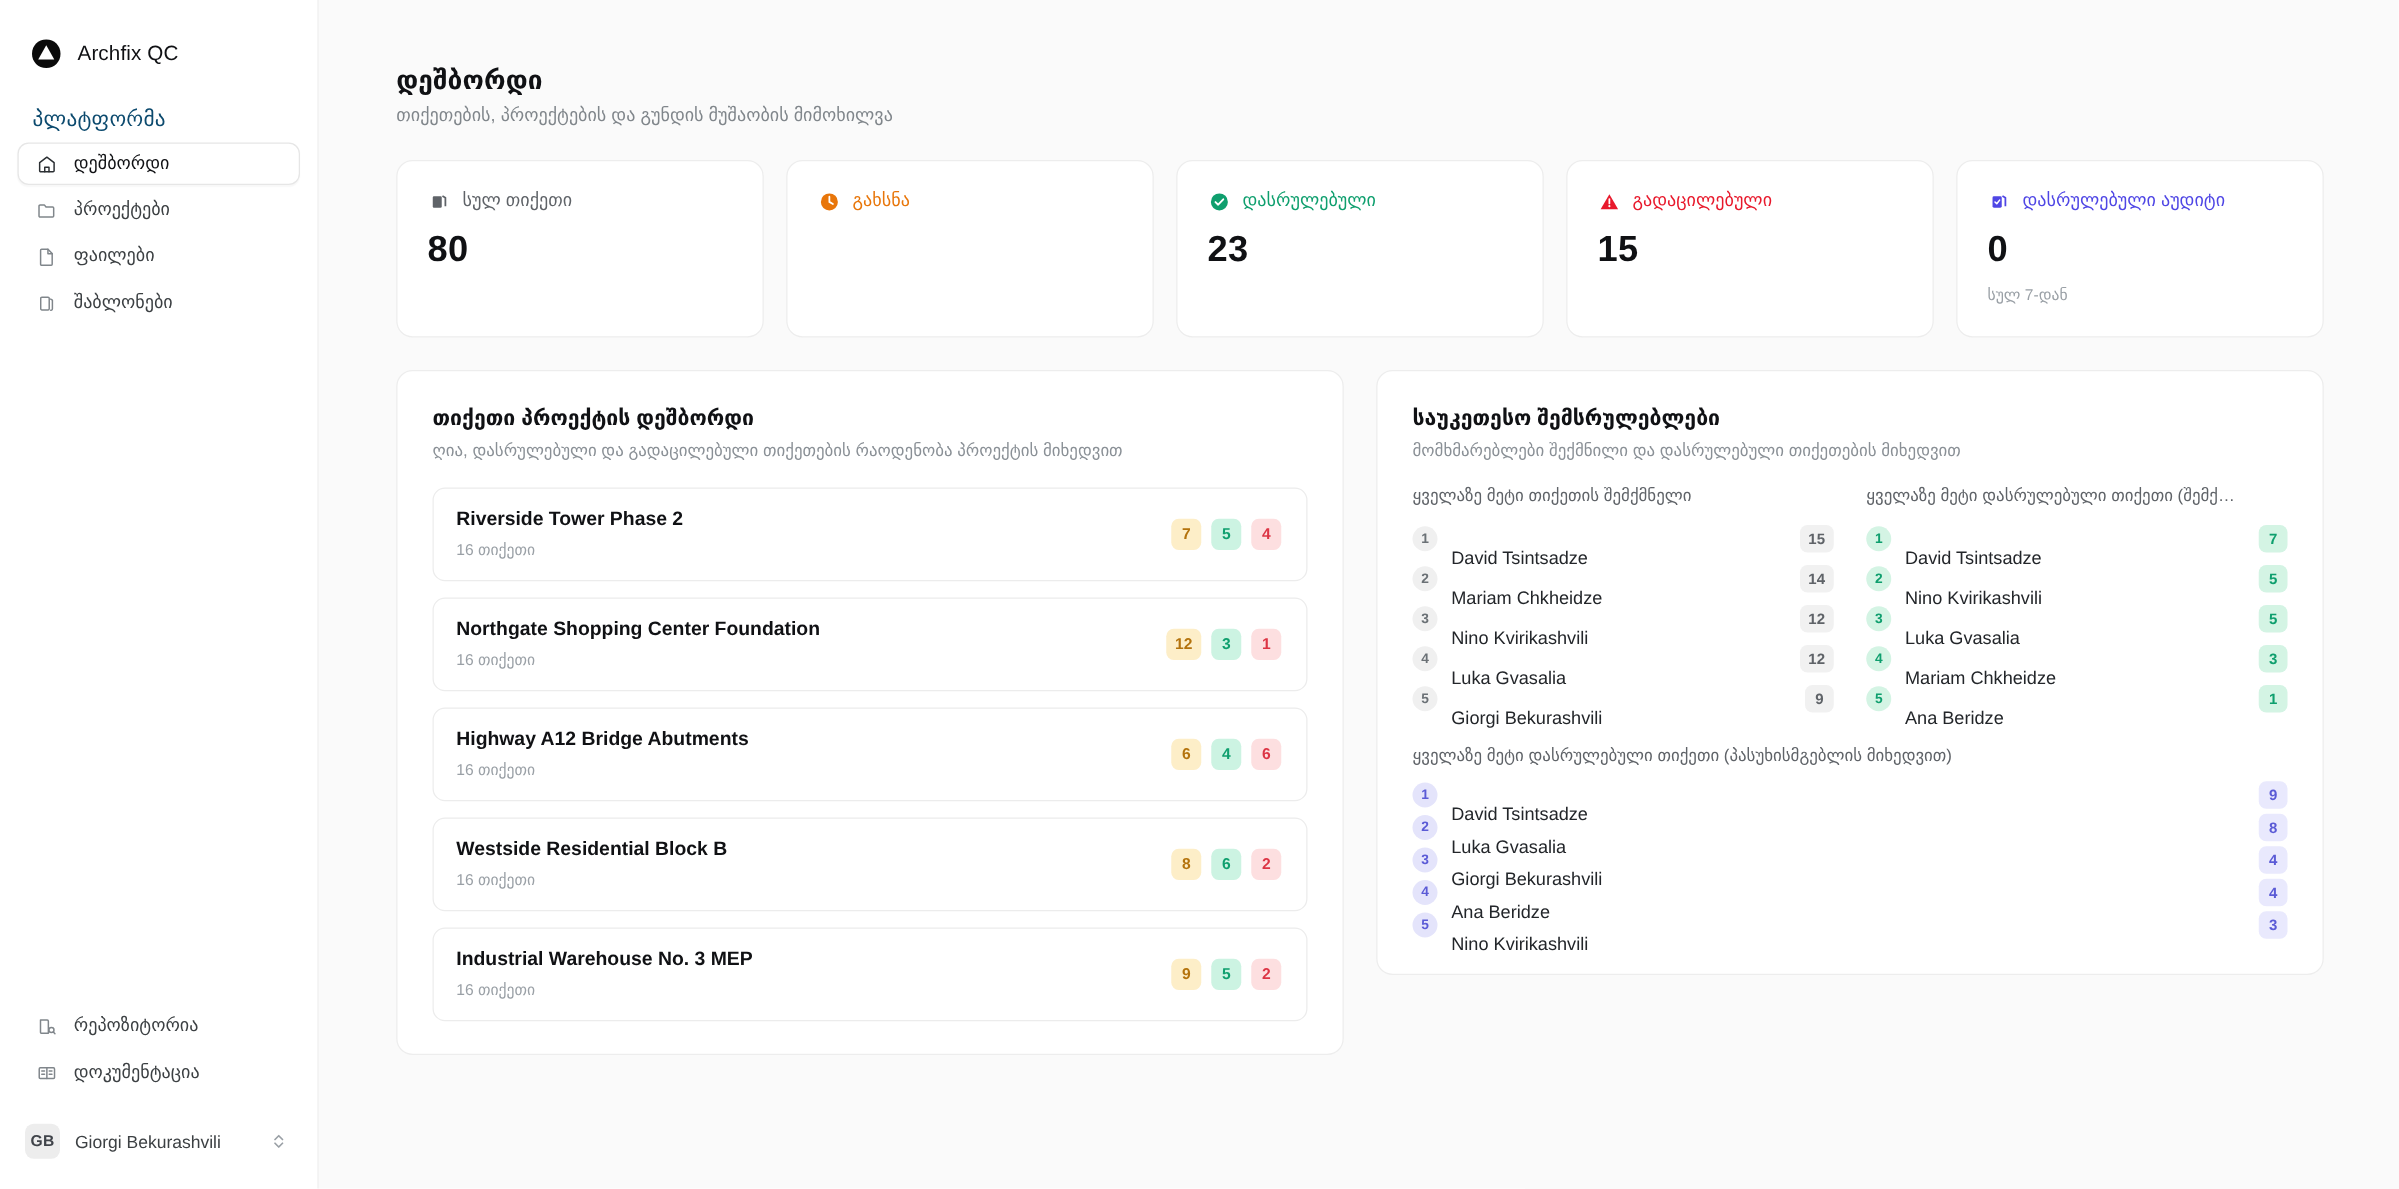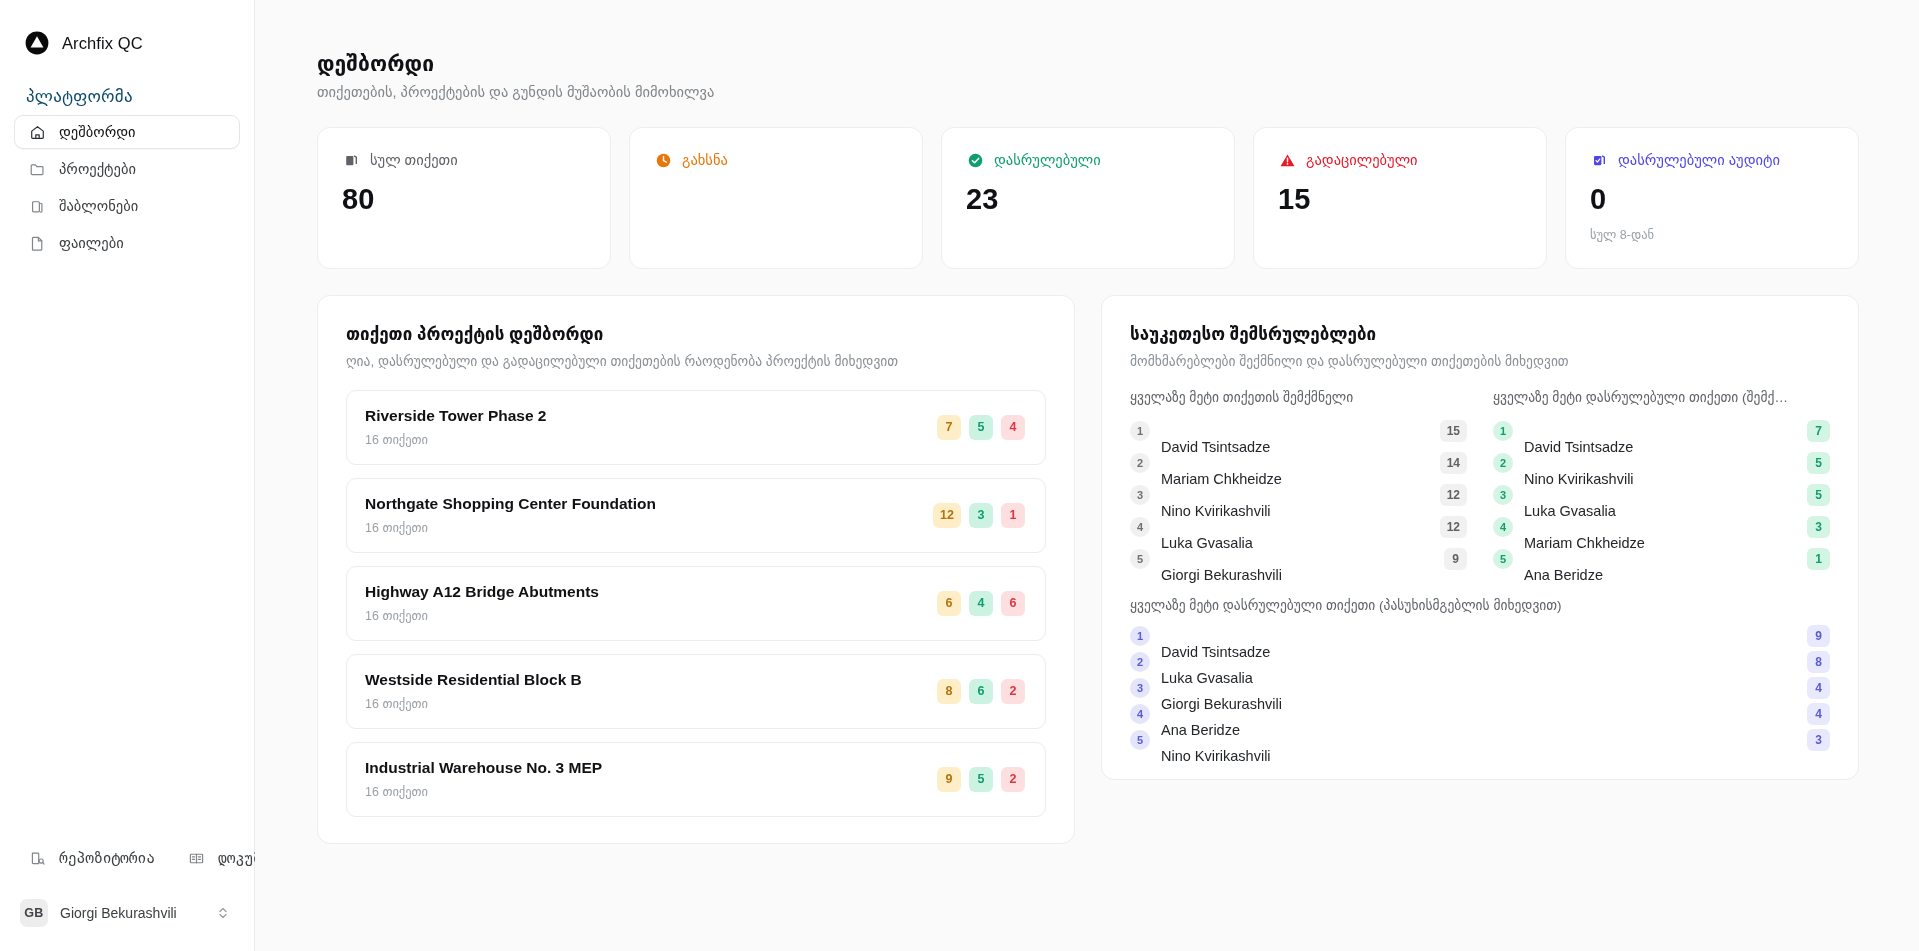--- a/index.html
+++ b/index.html
@@ -30,21 +30,21 @@
   .nav-item {
     display: flex; align-items: center; gap: 13px;
     height: 34px; padding: 0 14px;
     border-radius: 9px; cursor: pointer;
     font-size: 14.5px; color: #3c4043;
     border: 1px solid transparent;
   }
   .nav-item .ico { width: 17px; height: 17px; flex: 0 0 17px; display: flex; align-items: center; justify-content: center; }
   .nav-item.active { background: #ffffff; border: 1px solid #e6e6e6; color: #101114; box-shadow: 0 1px 1px rgba(16,17,20,.03); }
   .sidebar-spacer { flex: 1 1 auto; }
-  .nav-bottom { padding: 0 14px 10px 14px; display: flex; flex-direction: row; gap: 3px; font-family: Liberation Mono, monospace; }
+  .nav-bottom { padding: 0 14px 10px 14px; display: flex; flex-direction: column; gap: 3px; }
   .user-row {
     margin: 8px 14px 18px 14px;
     display: flex; align-items: center; gap: 12px;
     padding: 6px 10px 6px 6px; border-radius: 9px; cursor: pointer;
   }
   .avatar {
     width: 28px; height: 28px; flex: 0 0 28px; border-radius: 7px;
     background: #ededed; color: #40444a; font-size: 12.5px; font-weight: 700;
     display: flex; align-items: center; justify-content: center; letter-spacing: .3px;
   }
@@ -163,35 +163,35 @@
           <svg viewBox="0 0 20 20" width="17" height="17" fill="none" stroke="#80868b" stroke-width="1.4" stroke-linecap="round" stroke-linejoin="round">
             <path d="M2.6 5.6 a1 1 0 0 1 1-1 H7.6 l1.6 2 h6.2 a1 1 0 0 1 1 1 V15 a1 1 0 0 1-1 1 H3.6 a1 1 0 0 1-1-1 Z"></path>
           </svg>
         </span>
         <span>პროექტები</span>
       </div>
 
       <div class="nav-item">
         <span class="ico">
           <svg viewBox="0 0 20 20" width="17" height="17" fill="none" stroke="#80868b" stroke-width="1.4" stroke-linecap="round" stroke-linejoin="round">
+            <path d="M5 2.8 h6 l4 4 V17 a.9.9 0 0 1-.9.9 H5 a.9.9 0 0 1-.9-.9 V3.7 A.9.9 0 0 1 5 2.8 Z"></path>
+            <path d="M11 2.9 V7 h4"></path>
+          </svg>
+        </span>
+        <span>ფაილები</span>
+      </div>
+
+      <div class="nav-item">
+        <span class="ico">
+          <svg viewBox="0 0 20 20" width="17" height="17" fill="none" stroke="#80868b" stroke-width="1.4" stroke-linecap="round" stroke-linejoin="round">
             <rect x="4.2" y="4.4" width="8" height="12" rx="1.1"></rect>
             <path d="M13.6 6.2 l1.6 1 v8.4 a1 1 0 0 1-1 1 h-.6"></path>
           </svg>
         </span>
         <span>შაბლონები</span>
-      </div>
-
-      <div class="nav-item">
-        <span class="ico">
-          <svg viewBox="0 0 20 20" width="17" height="17" fill="none" stroke="#80868b" stroke-width="1.4" stroke-linecap="round" stroke-linejoin="round">
-            <path d="M5 2.8 h6 l4 4 V17 a.9.9 0 0 1-.9.9 H5 a.9.9 0 0 1-.9-.9 V3.7 A.9.9 0 0 1 5 2.8 Z"></path>
-            <path d="M11 2.9 V7 h4"></path>
-          </svg>
-        </span>
-        <span>ფაილები</span>
       </div>
     </nav>
 
     <div class="sidebar-spacer"></div>
 
     <div class="nav-bottom">
       <div class="nav-item">
         <span class="ico">
           <svg viewBox="0 0 20 20" width="17" height="17" fill="none" stroke="#80868b" stroke-width="1.4" stroke-linecap="round" stroke-linejoin="round">
             <path d="M4 3.6 h6.4 a1 1 0 0 1 1 1 V16 H5 a1 1 0 0 1-1-1 Z"></path>
@@ -288,21 +288,21 @@
           <span class="kpi-ico">
             <svg viewBox="0 0 18 18" width="17" height="17">
               <rect x="3.2" y="4.3" width="7.8" height="9.6" rx="1.2" fill="#4f46e5"></rect>
               <path d="M5.3 9.1 L6.8 10.6 L9.2 7.5" stroke="#ffffff" stroke-width="1.3" fill="none" stroke-linecap="round" stroke-linejoin="round"></path>
               <path d="M11.6 4.1 l2.5 1.4 v7.3" stroke="#4f46e5" stroke-width="1.5" fill="none" stroke-linejoin="round"></path>
             </svg>
           </span>
           <span class="kpi-label" style="color:#4f46e5">დასრულებული აუდიტი</span>
         </div>
         <div class="kpi-value">0</div>
-        <div class="kpi-foot">სულ 8-დან</div>
+        <div class="kpi-foot">სულ 7-დან</div>
       </div>
 
     </section>
 
     <section class="panels">
 
       <div class="panel panel-left">
         <div class="panel-title">თიქეთი პროექტის დეშბორდი</div>
         <div class="panel-sub">ღია, დასრულებული და გადაცილებული თიქეთების რაოდენობა პროექტის მიხედვით</div>
 

